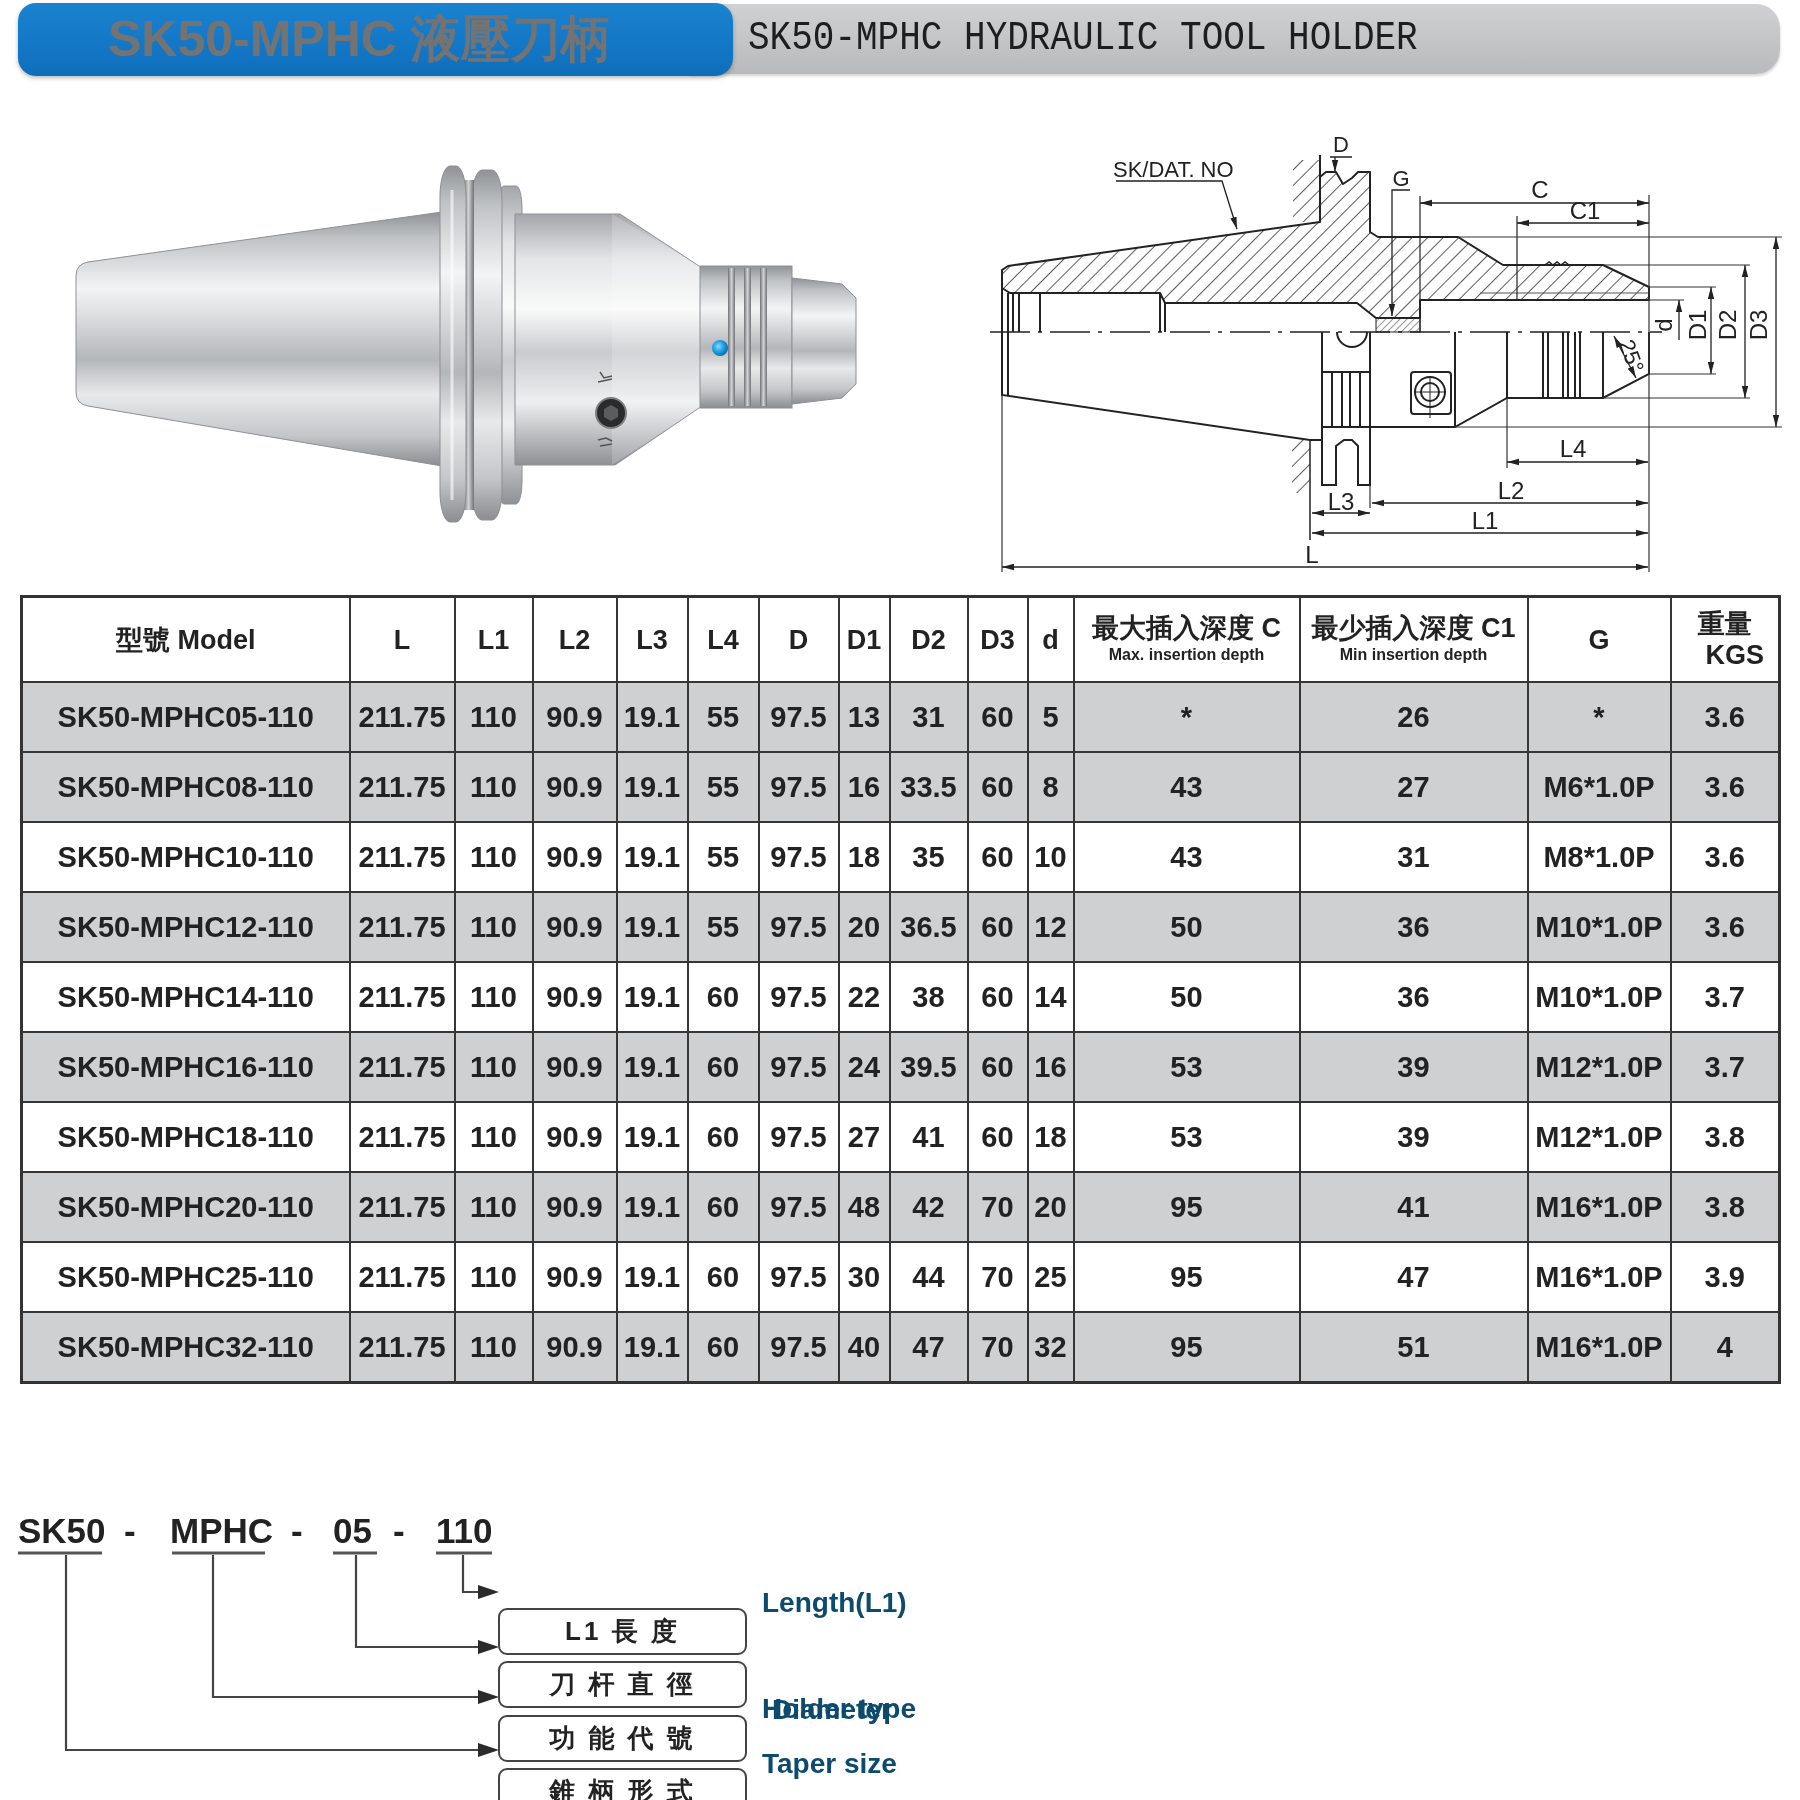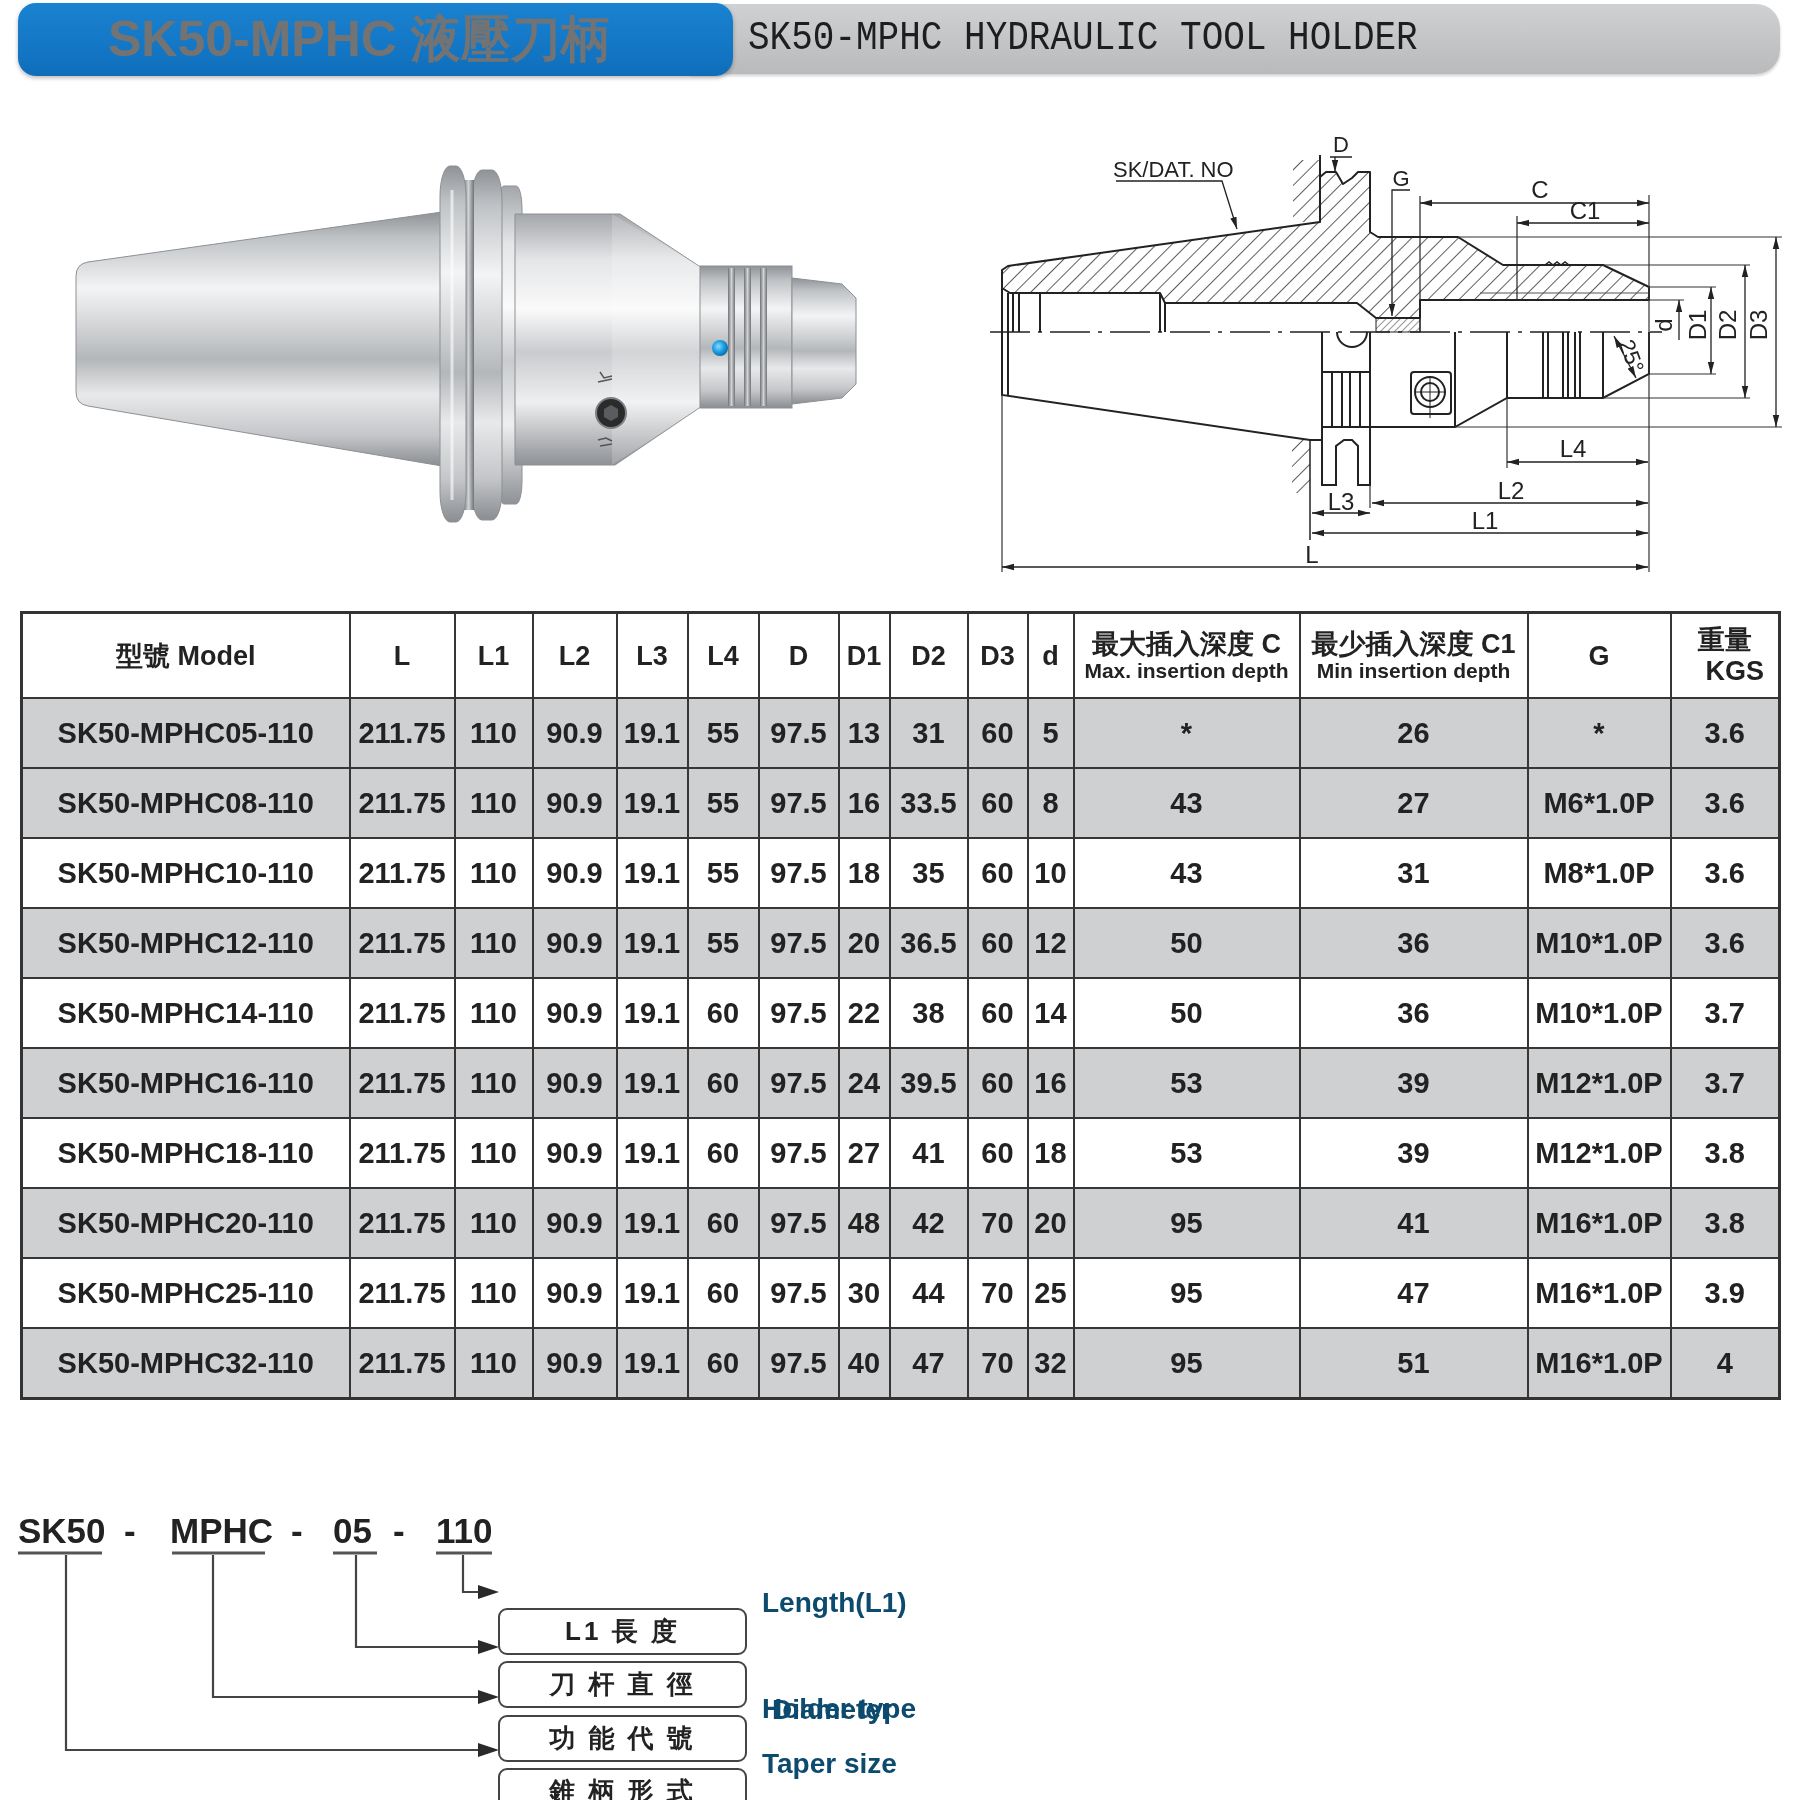--- a/index.html
+++ b/index.html
@@ -29,33 +29,33 @@
     position:absolute; left:748px; top:4px; line-height:70px;
     font-family:"Liberation Mono", monospace; font-size:36px; color:#1e1e1e;
     white-space:nowrap; transform:scaleY(1.15); transform-origin:left center;
   }
   
   .photo { position:absolute; left:0; top:140px; width:900px; height:400px; }
   .drawing { position:absolute; left:990px; top:120px; width:810px; height:470px; }
   .drawing text { font-family:"Liberation Sans", sans-serif; fill:#222; }
   
   .spec {
-    position:absolute; left:20px; top:611px;
+    position:absolute; left:20px; top:595px;
     border-collapse:collapse; table-layout:fixed; width:1758px;
     border:3px solid #333;
   }
   .spec th, .spec td {
     border:2px solid #363636; text-align:center; vertical-align:middle;
     padding:0; font-weight:bold; color:#222; white-space:nowrap; overflow:hidden;
   }
   .spec thead th { height:83px; background:#ffffff; font-size:27px; line-height:30px; }
   .spec tbody td { height:68px; font-size:29px; }
   .spec tbody tr.shade td { background:#cfd0d2; }
   .spec tbody tr td { background:#ffffff; }
-  .spec .sub { display:block; font-size:21px; line-height:24px; }
+  .spec .sub { display:block; font-size:16px; line-height:24px; }
   .spec .sub-big { display:block; font-size:27px; line-height:32px;padding-left:20px; }
   .spec .main { display:block; }
   
   .code-part {
     position:absolute; top:1513px; font-weight:bold; font-size:35px; line-height:35px;
     color:#222; white-space:nowrap;
   }
   .legend-lines { position:absolute; left:0; top:1545px; width:520px; height:240px; }
   .legend-box {
     position:absolute; left:498px; width:245px; height:43px;

